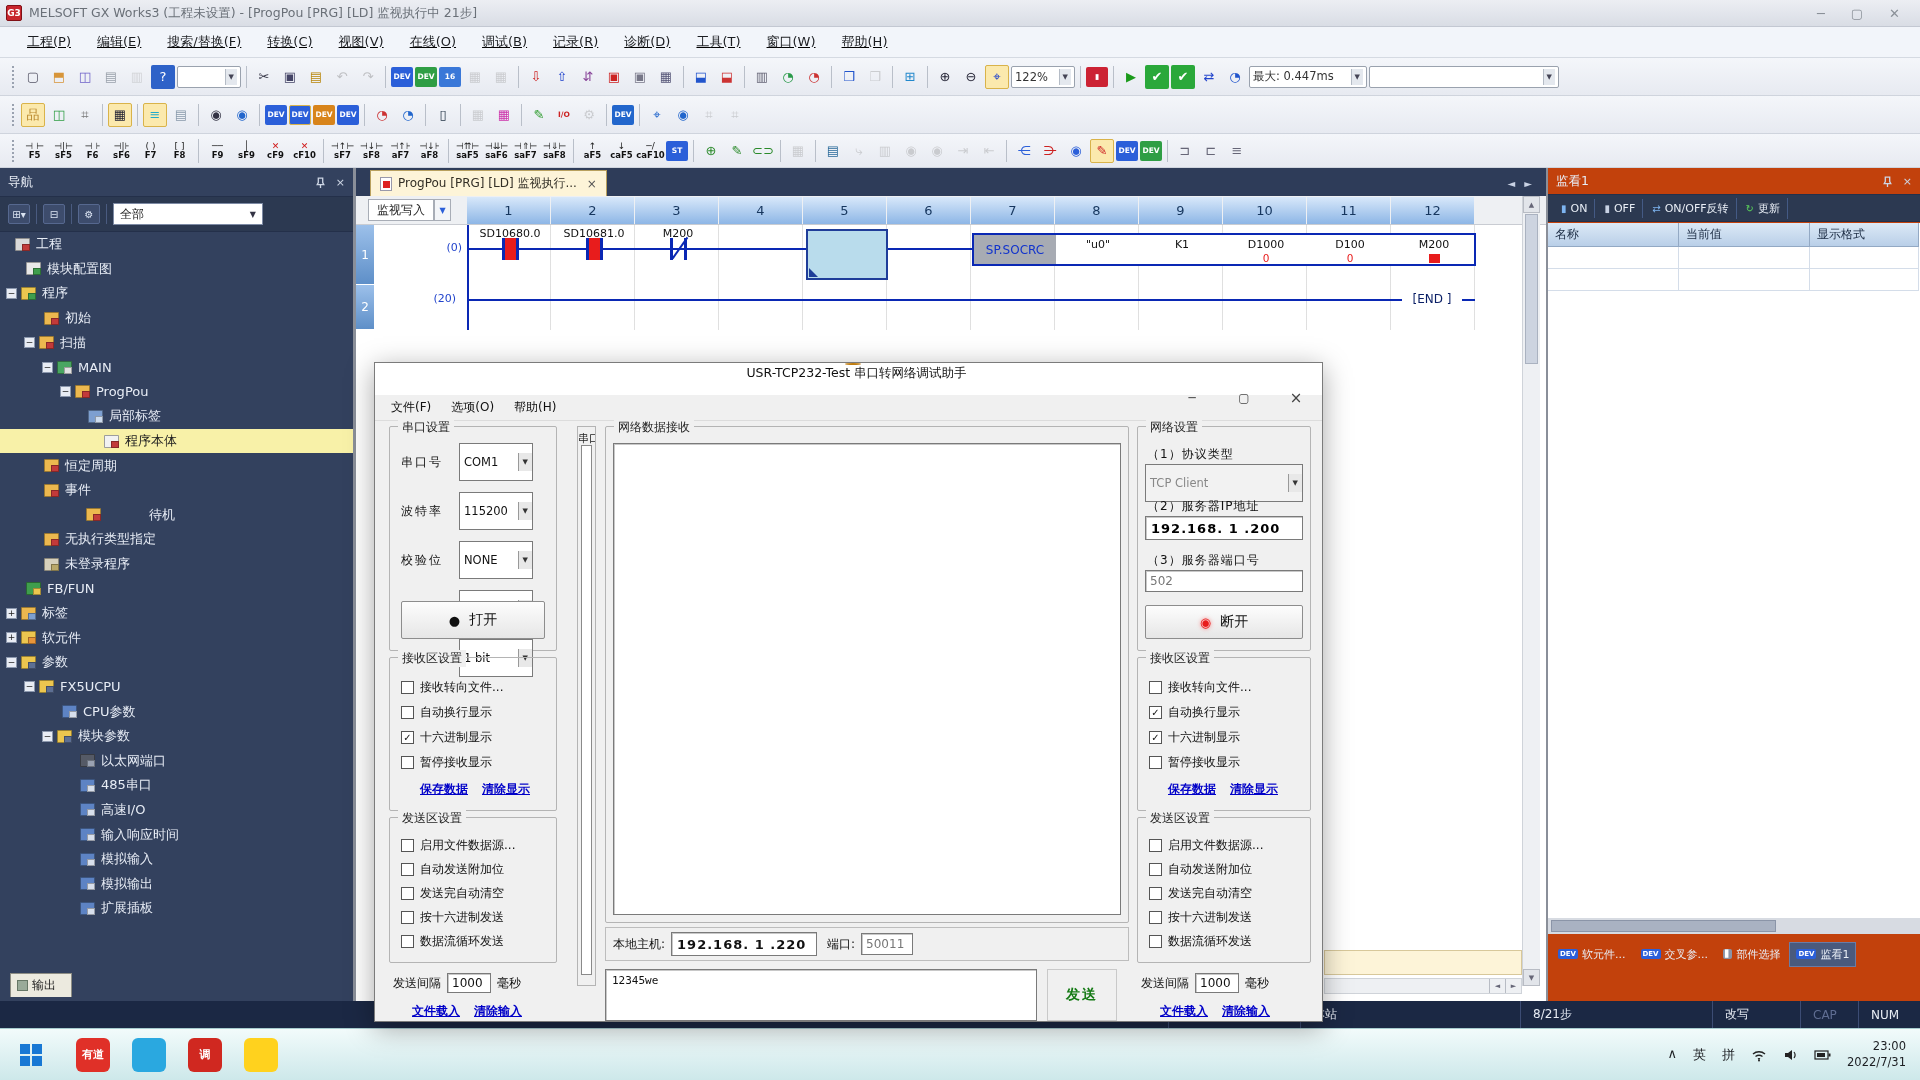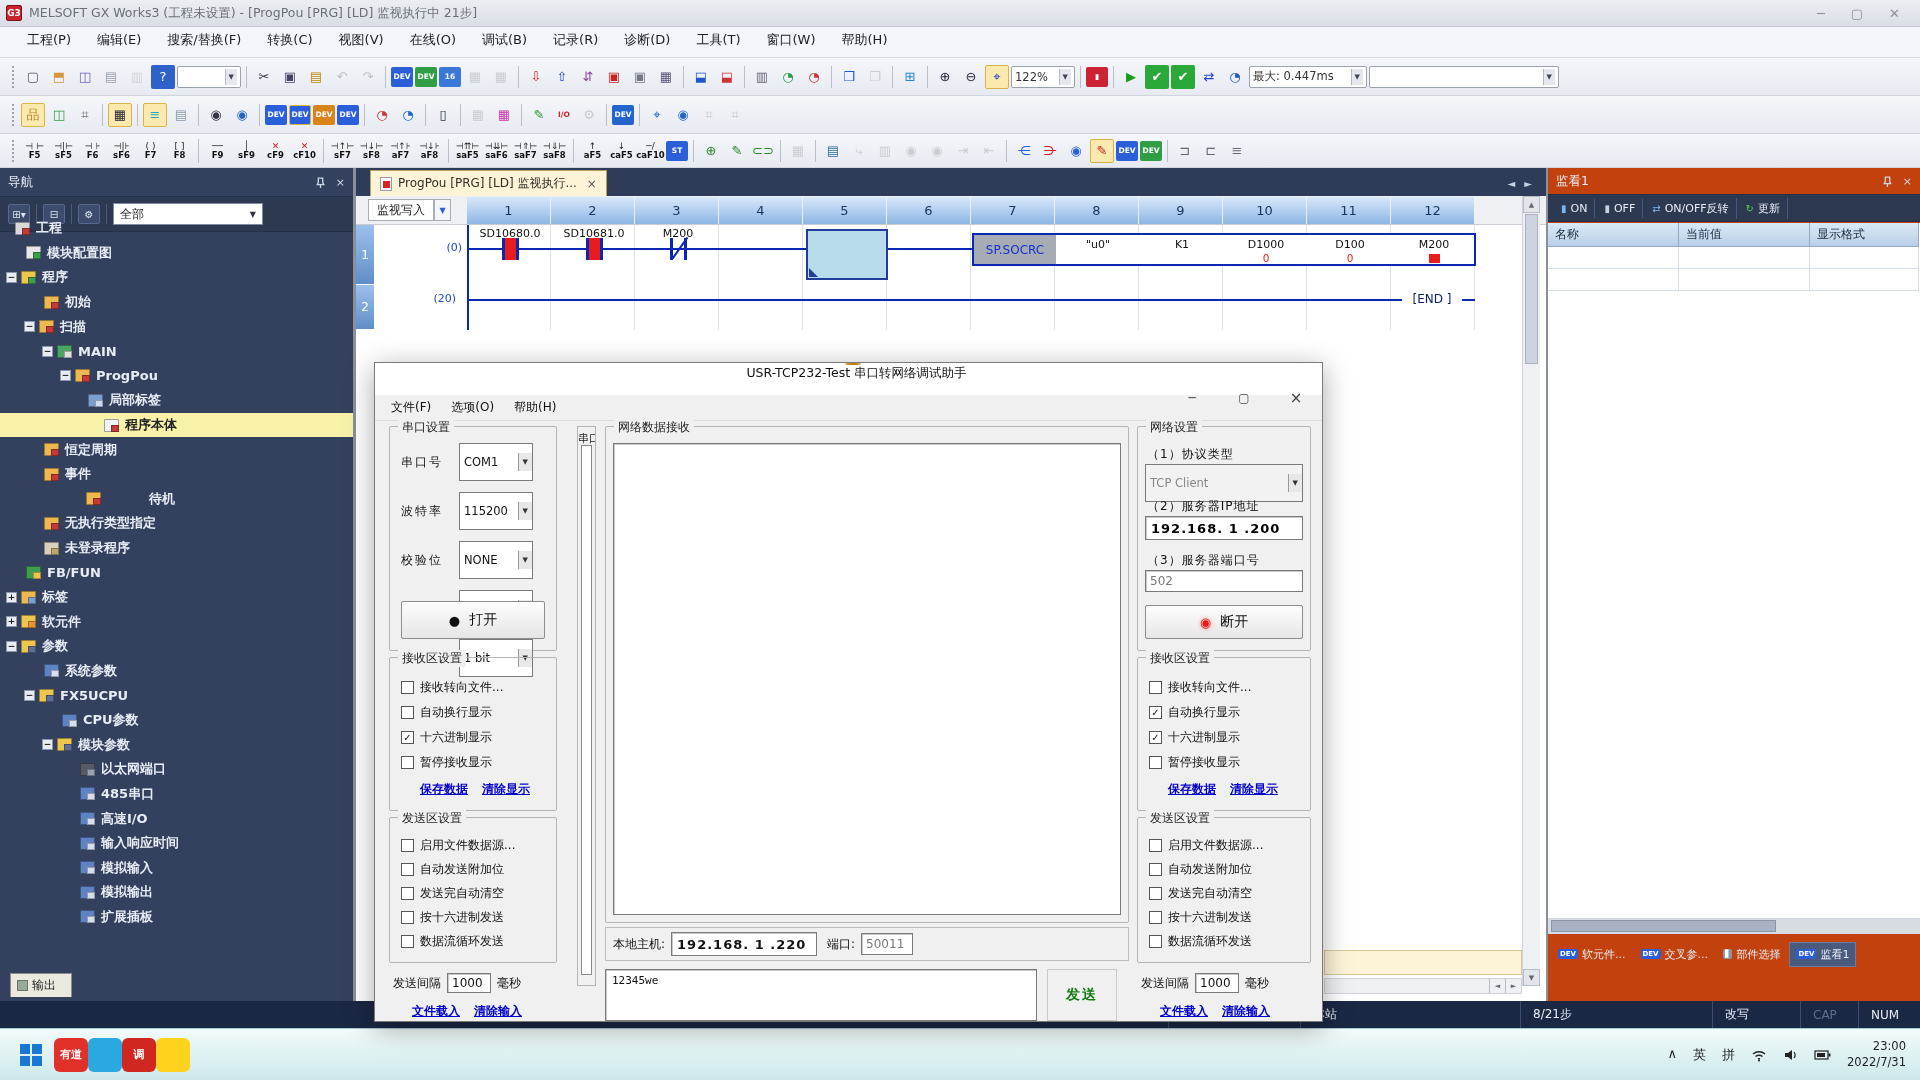--- a/index.html
+++ b/index.html
@@ -3,21 +3,21 @@
 <meta charset="utf-8">
 <style>
   * { margin:0; padding:0; box-sizing:border-box; }
   html,body { width:1920px; height:1080px; overflow:hidden; font-family:"DejaVu Sans",sans-serif; background:#e9edf2; }
 
   
   #titlebar { position:absolute; left:0; top:0; width:1920px; height:27px; background:linear-gradient(#eceef3,#d9dde5); border-bottom:1px solid #c3c8d2; display:flex; align-items:center; padding:0 6px; }
   #titlebar .appicon { width:16px; height:16px; background:#c8242c; border:1px solid #801016; border-radius:2px; color:#fff; font-size:9px; font-weight:bold; display:flex; align-items:center; justify-content:center; }
   #titlebar .title { margin-left:7px; font-size:12.5px; color:#6a7078; }
   #titlebar .wctrls { margin-left:auto; display:flex; gap:26px; padding-right:14px; color:#8a9098; font-size:13px; }
-  #menubar { position:absolute; left:0; top:27px; width:1920px; height:31px; background:#f2f5fa; border-bottom:1px solid #d5dae2; display:flex; padding-left:14px; }
+  #menubar { position:absolute; left:0; top:27px; width:1920px; height:31px; background:#f2f5fa; border-bottom:1px solid #d5dae2; display:flex; align-items:center; padding-left:14px;text-decoration:underline; }
   #menubar .mitem { font-size:13px; color:#1c1e22; padding:4px 13px; }
 
   .toolbar { position:absolute; left:0; width:1920px; background:linear-gradient(#f4f6fa,#e7eaf1); border-bottom:1px solid #cfd4dd; display:flex; align-items:center; padding-left:8px; }
   #tb1 { top:58px; height:38px; } #tb2 { top:96px; height:38px; } #tb3 { top:134px; height:34px; }
   .grip { width:4px; height:22px; margin:0 4px; border-left:2px dotted #9aa2b0; }
   .ti { width:24px; height:24px; margin:0 1px; display:inline-flex; align-items:center; justify-content:center; font-size:13px; color:#333; border-radius:2px; flex:none; }
   .ti.dev { font-size:7.5px; font-weight:bold; width:22px; height:20px; }
   .ti.hl { background:#fbe9ad; border:1px solid #d9b34a; }
   .ti.dim { opacity:.35; filter:grayscale(1); }
   .ti.sep { width:1px; height:22px; background:#b9bfc9; margin:0 4px; border-radius:0; }
@@ -34,21 +34,21 @@
 
   
   #nav { position:absolute; left:0; top:0; width:356px; height:833px; background:#33415e; border-right:3px solid #8a8f99; }
   #nav .phead { height:28px; display:flex; align-items:center; padding:0 8px; color:#e8edf5; font-size:12.5px; }
   #nav .phead .picons { margin-left:auto; display:flex; gap:10px; align-items:center; color:#cdd5e4; font-size:11px; }
   #nav .ntools { height:36px; background:#2c3951; border-top:1px solid #24304a; border-bottom:1px solid #24304a; display:flex; align-items:center; padding:0 8px; gap:6px; }
   #nav .ntools .nti { width:22px; height:20px; background:#3d4c6c; border:1px solid #56688f; border-radius:2px; color:#dbe4f2; font-size:10px; display:flex; align-items:center; justify-content:center; }
   #nav .ntools .nsep { width:1px; height:20px; background:#4a5b80; }
   #nav .ntools .ncombo { width:150px; height:22px; background:#fff; border:1px solid #7d8aa4; font-size:12px; color:#222; display:flex; align-items:center; padding:0 6px; }
   #nav .ntools .ncombo::after { content:"▼"; font-size:8px; color:#334; margin-left:auto; }
-  #tree { position:absolute; left:0; top:48px; width:353px; height:730px; overflow:hidden;font-weight:bold; }
+  #tree { position:absolute; left:0; top:64px; width:353px; height:730px; overflow:hidden; }
   .trow { height:24.6px; display:flex; align-items:center; color:#e7ecf5; font-size:13px; white-space:nowrap; }
   .trow.sel { background:#f8f1a8; color:#222; }
   .tbox { width:11px; height:11px; background:#e8ecf4; border:1px solid #8b97ad; color:#222; font-size:9px; line-height:9px; text-align:center; margin-right:4px; flex:none; }
   .tbox:empty { visibility:hidden; }
   .ticon { width:15px; height:13px; position:relative; margin-right:6px; flex:none; border:1px solid rgba(0,0,0,.35); border-radius:1px; }
   .ticon i { position:absolute; right:-1px; bottom:-1px; width:8px; height:7px; border:1px solid rgba(0,0,0,.3); }
   #outputtab { position:absolute; left:10px; top:805px; width:62px; height:24px; background:#eceadf; border:1px solid #8d8d84; border-bottom:none; display:flex; align-items:center; gap:4px; padding:0 6px; font-size:12px; color:#222; }
 
   
   #editor { position:absolute; left:356px; top:0; width:1190px; height:833px; background:#fff; }
@@ -108,21 +108,21 @@
 
   
   #statusbar { position:absolute; left:0; top:1001px; width:1920px; height:27px; background:#1b2844; display:flex; align-items:center; color:#e8edf5; font-size:12px; }
   #statusbar .sp { flex:1; }
   #statusbar .seg { border-left:1px solid #3c4c74; height:100%; display:flex; align-items:center; padding-left:12px; flex:none; }
   #statusbar .seg.dim { color:#5f6d92; }
   #taskbar { position:absolute; left:0; top:1028px; width:1920px; height:52px; background:linear-gradient(#f2fbfb,#cde8ea); border-top:1px solid #a8cdd0; display:flex; align-items:center; }
   #startbtn { width:46px; height:46px; margin-left:8px; display:flex; align-items:center; justify-content:center; }
   #startbtn .sq { display:grid; grid-template-columns:10px 10px; grid-template-rows:10px 10px; gap:2px; }
   #startbtn .sq b { background:#1878d4; }
-  .taskapp { width:34px; height:34px; border-radius:6px; display:flex; align-items:center; justify-content:center; font-size:11px; font-weight:bold; color:#fff; }
+  .taskapp { width:34px; height:34px; border-radius:6px; margin-left:22px; display:flex; align-items:center; justify-content:center; font-size:11px; font-weight:bold; color:#fff; }
   #tray { margin-left:auto; display:flex; align-items:center; gap:16px; padding-right:14px; color:#1c1e22; font-size:13px; }
   #clock { text-align:right; font-size:11.5px; color:#1c1e22; line-height:1.35; }
 
   
   #dialog { position:absolute; left:374px; top:362px; width:949px; height:660px; background:#f0f0f0; border:1px solid #7b7b7b; box-shadow:0 6px 26px rgba(0,0,0,.35); }
   #dtitle { height:32px; background:#fff; display:flex; align-items:center; padding-left:9px;flex-direction:column; }
   #dtitle .dlogo { width:16px; height:16px; border-radius:50%; background:radial-gradient(circle at 35% 35%, #ffd75e, #f0a21e); border:1px solid #c07d10; }
   #dtitle .dtext { margin-left:7px; font-size:12.5px; color:#111; }
   #dtitle .dctrls { margin-left:auto; display:flex; }
   #dtitle .dctrls span { width:52px; height:32px; display:flex; align-items:center; justify-content:center; font-size:12px; color:#444; }
@@ -581,27 +581,20 @@
         </div>
 
         <div class="trow" style="padding-left: 6px;">
           <span class="tbox">−</span>
           <span class="ticon" style="background-color: rgb(236, 198, 79);">
             <i style="background-color: rgb(93, 111, 147);"></i>
           </span>
           <span class="tlabel">参数</span>
         </div>
 
-        <div class="trow" style="padding-left: 29px;">
-          <span class="tbox"></span>
-          <span class="ticon" style="background-color: rgb(93, 131, 196);">
-            <i style="background-color: rgb(215, 223, 236);"></i>
-          </span>
-          <span class="tlabel">系统参数</span>
-        </div>
 
         <div class="trow" style="padding-left: 24px;">
           <span class="tbox">−</span>
           <span class="ticon" style="background-color: rgb(236, 198, 79);">
             <i style="background-color: rgb(93, 111, 147);"></i>
           </span>
           <span class="tlabel">FX5UCPU</span>
         </div>
 
         <div class="trow" style="padding-left: 47px;">

